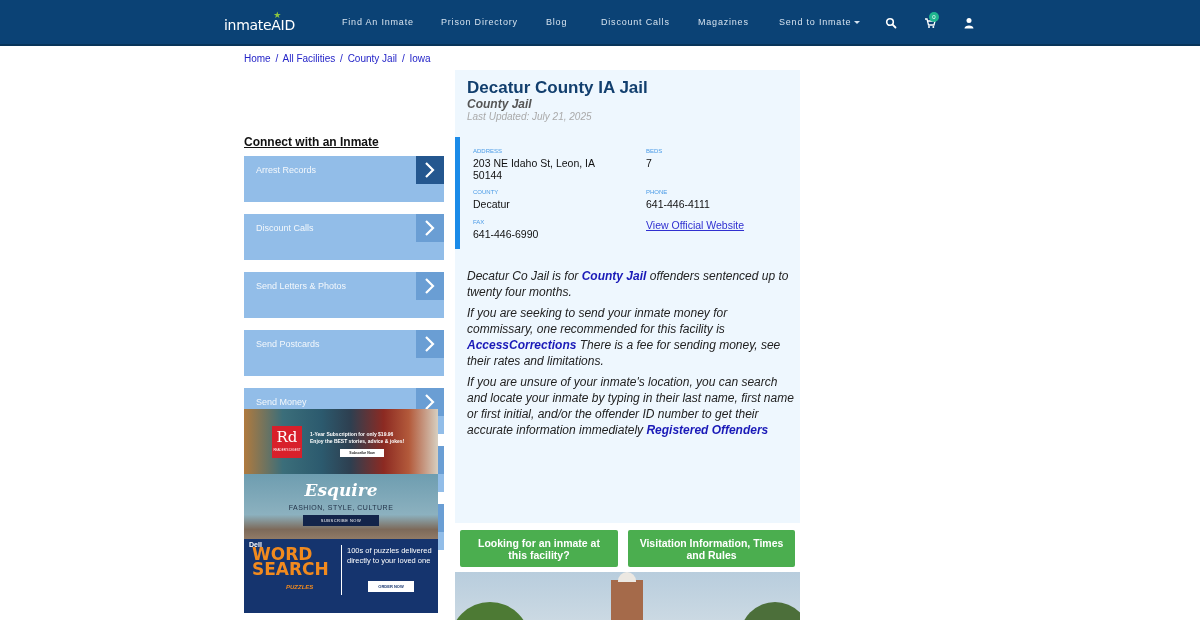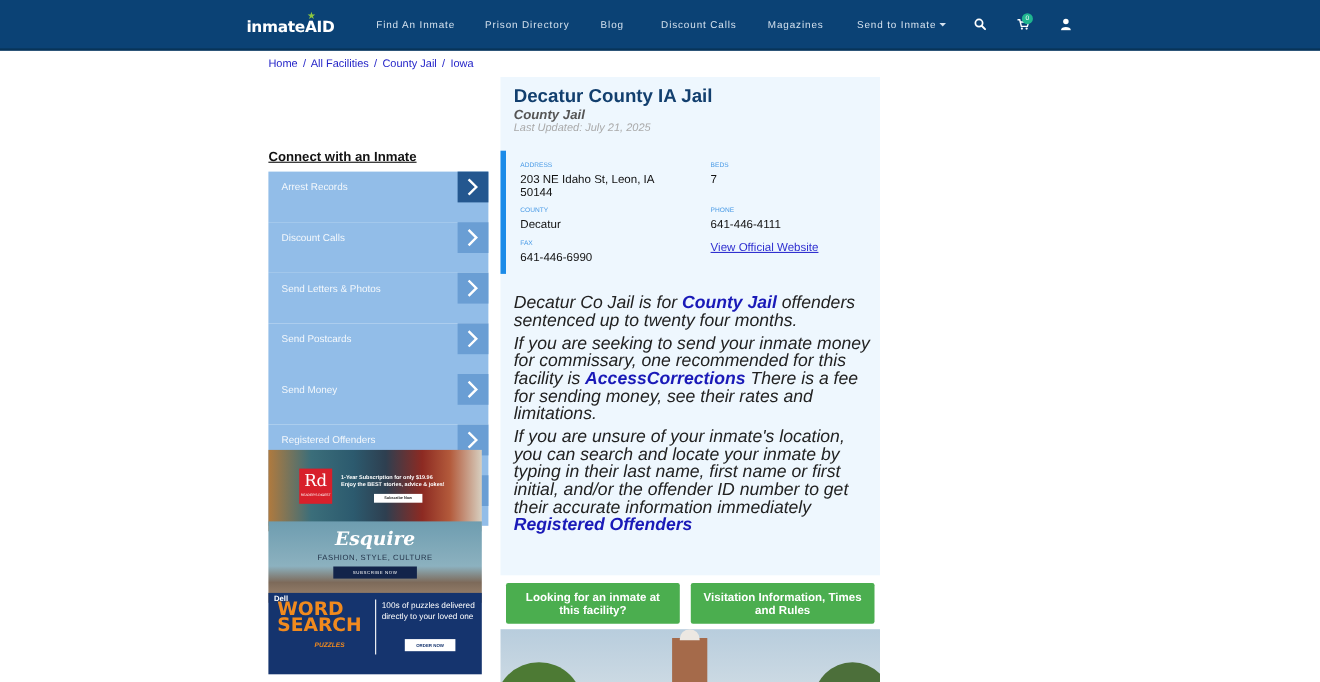--- a/index.html
+++ b/index.html
@@ -1,36 +1,36 @@
 <!DOCTYPE html>
 <html><head>
 <meta charset="utf-8">
 <style>
   * { box-sizing: border-box; margin: 0; padding: 0; }
   html, body { width: 1200px; height: 620px; overflow: hidden; background: #ffffff; font-family: "Liberation Sans", sans-serif; }
 
   
   .navbar { position: absolute; left: 0; top: 0; width: 1200px; height: 46px; background: #0b4275; border-bottom: 2px solid #083459; }
-  .logo { position: absolute; left: 224px; top: 13px; height: 20px; display: flex; align-items: flex-end; color: #fff; font-family: "DejaVu Sans", sans-serif; font-weight: bold; font-size: 14px; letter-spacing: -0.3px; }
+  .logo { position: absolute; left: 224px; top: 13px; height: 20px; display: flex; align-items: flex-end; color: #fff; font-family: "DejaVu Sans", sans-serif; font-weight: normal; font-size: 14px; letter-spacing: -0.3px; }
   .logo .aid { position: relative; font-size: 14px; margin-left: 0; }
   .logo .star { position: absolute; left: 2px; top: -7px; color: #8dc63f; font-size: 9px; }
   .nav-item { position: absolute; top: 17px; color: #d5e2ef; font-family: "Liberation Sans", sans-serif; font-size: 9px; letter-spacing: 0.8px; cursor: pointer; white-space: nowrap; }
   .nav-item .caret { display: inline-block; margin-left: 3px; width: 0; height: 0; border-left: 3px solid transparent; border-right: 3px solid transparent; border-top: 3px solid #d5e2ef; vertical-align: middle; }
   .nav-icon { position: absolute; top: 15px; width: 14px; height: 14px; cursor: pointer; }
   .cart-badge { position: absolute; left: 929px; top: 12px; width: 10px; height: 10px; border-radius: 50%; background: #1fb58f; color: #fff; font-size: 6px; text-align: center; line-height: 10px; }
 
   
   .breadcrumb { position: absolute; left: 244px; top: 53px; font-size: 10px; color: #333; white-space: nowrap; }
   .breadcrumb a { color: #2424c8; text-decoration: none; cursor: pointer; }
   .breadcrumb .sep { color: #2424c8; margin: 0 2px; }
 
   
   .connect-title { position: absolute; left: 244px; top: 135px; font-size: 12px; font-weight: bold; color: #111; text-decoration: underline; white-space: nowrap; }
   .side-menu { position: absolute; left: 244px; top: 156px; width: 200px; }
-  .side-item { position: relative; height: 46px; margin-bottom: 0; background: #92bde8; cursor: pointer; }
+  .side-item { position: relative; height: 46px; margin-bottom: 12px; background: #92bde8; cursor: pointer; }
   .side-item .label { position: absolute; left: 12px; top: 9px; font-size: 9px; color: #f4f8fc; white-space: nowrap; }
   .side-item .arrow-box { position: absolute; right: 0; top: 0; width: 28px; height: 28px; background: #6a9ed4; display: flex; align-items: center; justify-content: center; }
   .side-item.active .arrow-box { background: #24578f; }
 
   .ad { position: absolute; left: 244px; width: 194px; height: 74px; overflow: hidden; cursor: pointer; }
   .ad-rd { top: 409px; background: linear-gradient(90deg, #b07a3e 0%, #3b6e7a 20%, #2c5a6e 40%, #2e3f50 55%, #8c2a22 72%, #b35a3b 85%, #d7cfc0 100%); }
   .ad-rd .rd-logo { position: absolute; left: 28px; top: 17px; width: 30px; height: 32px; background: #d8202b; color: #fff; font-family: "DejaVu Serif", serif; font-size: 15px; text-align: center; line-height: 22px; }
   .ad-rd .rd-logo small { display: block; font-family: "Liberation Sans", sans-serif; font-size: 3px; line-height: 4px; }
   .ad-rd .rd-text { position: absolute; left: 66px; top: 22px; color: #fff; font-size: 5px; font-weight: bold; line-height: 7px; white-space: nowrap; }
   .ad-rd .rd-btn { position: absolute; left: 96px; top: 40px; width: 44px; height: 8px; background: #fff; color: #222; font-size: 3.5px; text-align: center; line-height: 8px; font-weight: bold; }
@@ -49,21 +49,21 @@
   
   .main-panel { position: absolute; left: 455px; top: 70px; width: 345px; height: 453px; background: #eef7fe; }
   .facility-title { position: absolute; left: 12px; top: 8px; font-size: 17px; font-weight: bold; color: #123f6e; white-space: nowrap; }
   .facility-type { position: absolute; left: 12px; top: 27px; font-size: 12px; font-weight: bold; font-style: italic; color: #555; white-space: nowrap; }
   .facility-updated { position: absolute; left: 12px; top: 41px; font-size: 10px; font-style: italic; color: #aaa; white-space: nowrap; }
   .info-box { position: absolute; left: 0; top: 67px; width: 345px; height: 112px; border-left: 5px solid #1b8be8; }
   .info-label { position: absolute; font-size: 6px; color: #4a9be6; text-transform: uppercase; white-space: nowrap; }
   .info-value { position: absolute; font-size: 10.5px; color: #111; line-height: 12px; }
   .info-link { position: absolute; font-size: 10.5px; color: #3030d0; text-decoration: underline; cursor: pointer; white-space: nowrap; }
 
-  .desc { position: absolute; left: 12px; top: 198px; width: 328px; font-size: 16px; font-style: italic; color: #222; line-height: 16px; }
+  .desc { position: absolute; left: 12px; top: 198px; width: 328px; font-size: 12px; font-style: italic; color: #222; line-height: 16px; }
   .desc p { margin-bottom: 5px; }
   .desc a { color: #1a1ab8; font-weight: bold; text-decoration: none; cursor: pointer; }
 
   .btn-green { position: absolute; top: 530px; height: 37px; background: #4bae4f; color: #fff; font-size: 10.5px; font-weight: bold; text-align: center; line-height: 12px; border-radius: 2px; display: flex; align-items: center; justify-content: center; cursor: pointer; padding: 16px 10px; }
 
   .facility-photo { position: absolute; left: 455px; top: 572px; width: 345px; height: 48px; overflow: hidden; background: linear-gradient(180deg, #b8cddd 0%, #cbd9e3 100%); }
   .tower { position: absolute; left: 156px; top: 8px; width: 32px; height: 60px; background: #a56a4a; }
   .dome { position: absolute; left: 163px; top: 0px; width: 18px; height: 10px; border-radius: 9px 9px 0 0; background: #ece8e2; }
   .tree-l { position: absolute; left: -5px; top: 30px; width: 80px; height: 40px; border-radius: 40px 40px 0 0; background: #4d7a34; }
   .tree-r { position: absolute; right: -10px; top: 30px; width: 70px; height: 40px; border-radius: 35px 35px 0 0; background: #4c6f3a; }

